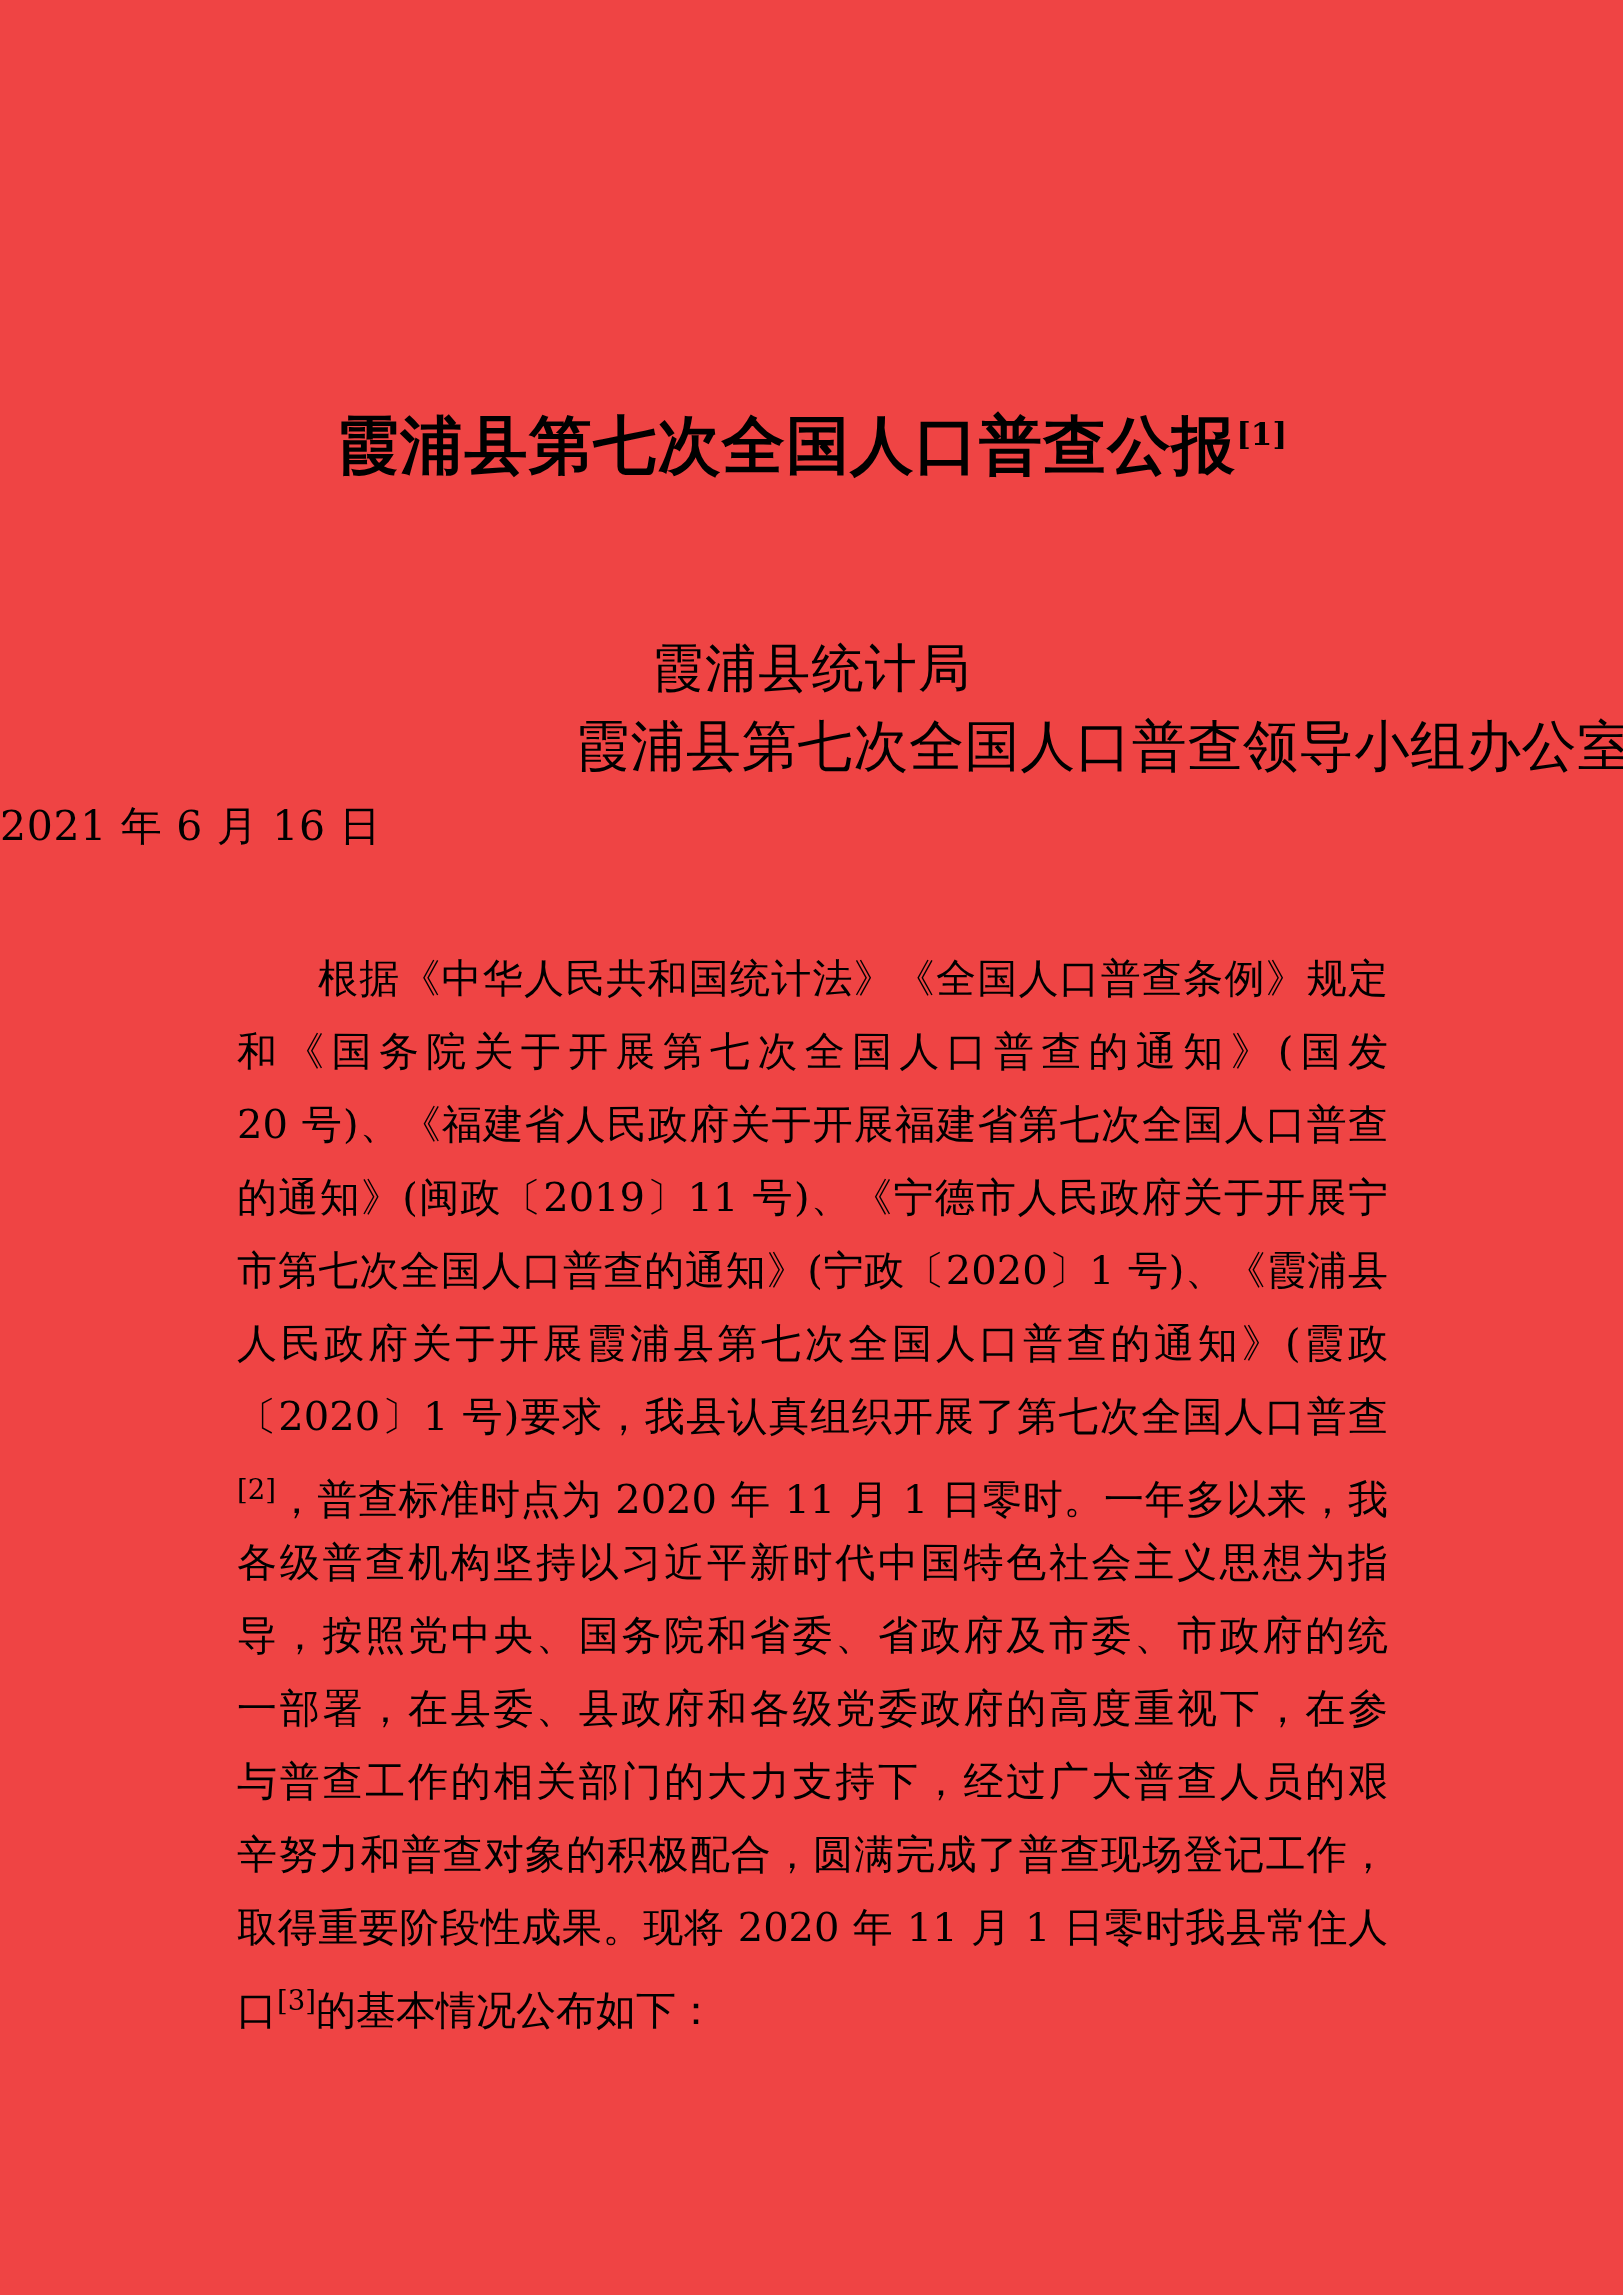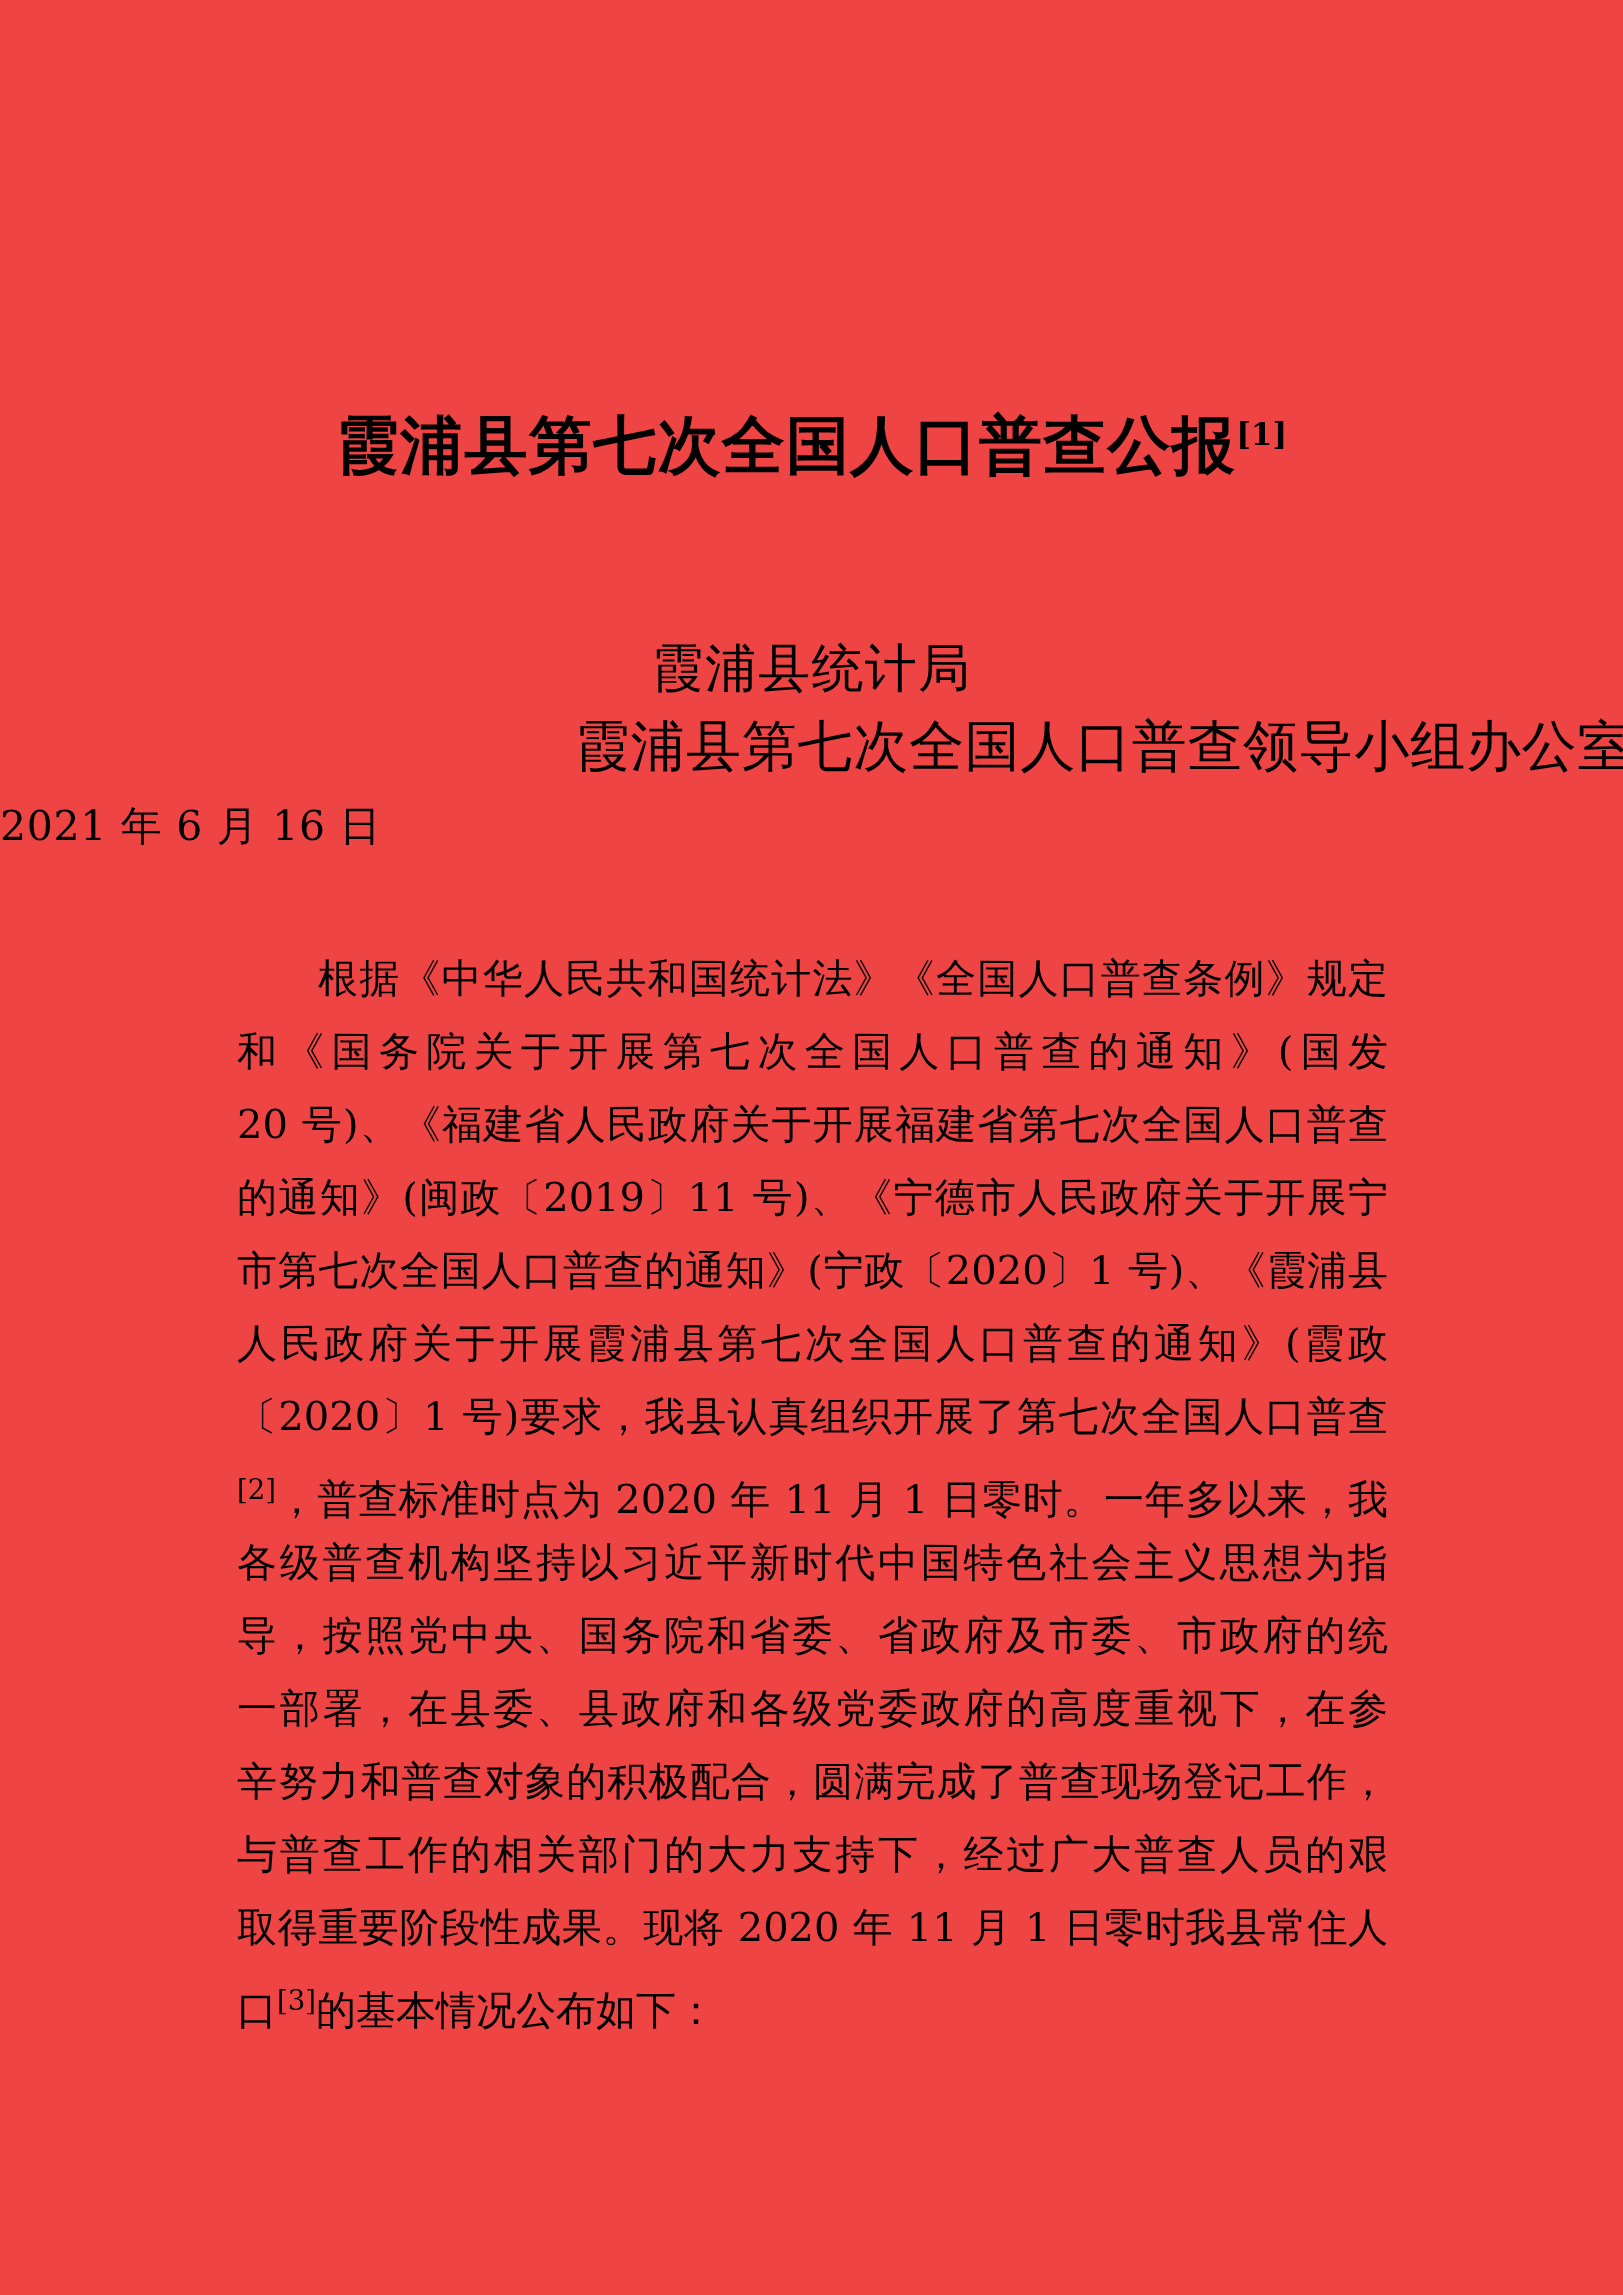--- a/index.html
+++ b/index.html
@@ -126,23 +126,23 @@
     <div class="line"><span>〔2020〕1 号)要求，我县认真组织开展了第七次全国人口普查</span></div>
 
     <div class="line"><span class="sup">[2]</span><span>，普查标准时点为 2020 年 11 月 1 日零时。一年多以来，我县</span></div>
 
     <div class="line"><span>各级普查机构坚持以习近平新时代中国特色社会主义思想为指</span></div>
 
     <div class="line"><span>导，按照党中央、国务院和省委、省政府及市委、市政府的统</span></div>
 
     <div class="line"><span>一部署，在县委、县政府和各级党委政府的高度重视下，在参</span></div>
 
+    <div class="line"><span>与普查工作的相关部门的大力支持下，经过广大普查人员的艰</span></div>
+
     <div class="line"><span>辛努力和普查对象的积极配合，圆满完成了普查现场登记工作，</span></div>
-
-    <div class="line"><span>与普查工作的相关部门的大力支持下，经过广大普查人员的艰</span></div>
 
     <div class="line"><span>取得重要阶段性成果。现将 2020 年 11 月 1 日零时我县常住人</span></div>
 
     <div class="line last"><span>口</span><span class="sup">[3]</span><span>的基本情况公布如下：</span></div>
 
   </div>
 
 </div>
 
 

